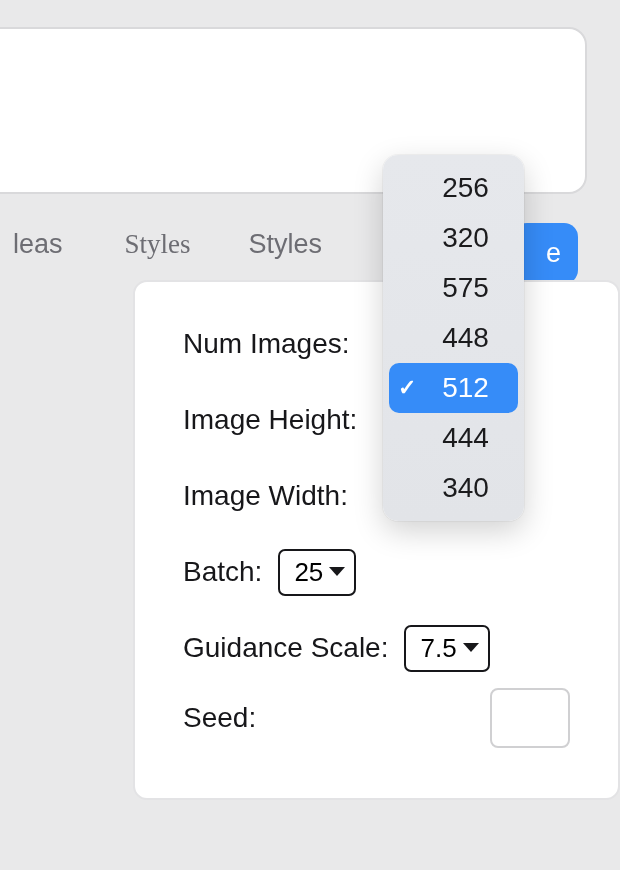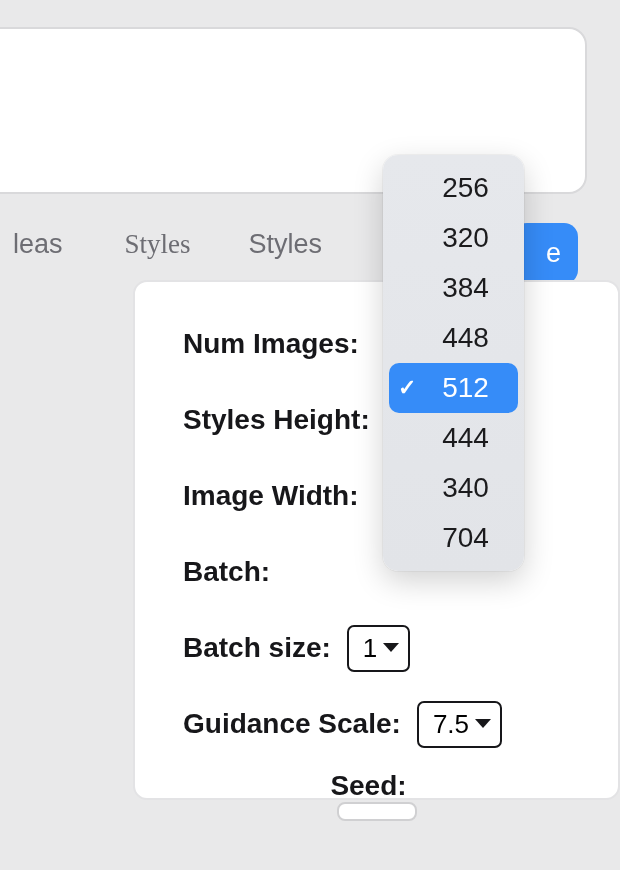--- a/index.html
+++ b/index.html
@@ -81,21 +81,21 @@
     }
     .opt-row {
       display: flex;
       align-items: center;
       margin-bottom: 28px;
       height: 48px;
     }
     .opt-label {
       font-size: 28px;
       color: #17171a;
-      font-weight: 700;
+      font-weight: 400;
       margin-right: 16px;
       white-space: nowrap;
     }
     .select-box {
       border: 2px solid #17171a;
       border-radius: 7px;
       padding: 6px 8px 6px 14px;
       font-size: 26px;
       display: flex;
       align-items: center;
@@ -166,65 +166,61 @@
   </button>
 </div>
 
 <div class="options-panel">
 
   <div class="opt-row">
     <span class="opt-label">Num Images:</span>
   </div>
 
   <div class="opt-row">
-    <span class="opt-label">Styles Height:</span>
+    <span class="opt-label">Image Height:</span>
   </div>
 
   <div class="opt-row">
     <span class="opt-label">Image Width:</span>
   </div>
 
   <div class="opt-row">
     <span class="opt-label">Batch:</span>
-  </div>
-
-  <div class="opt-row">
-    <span class="opt-label">Batch size:</span>
     <div class="select-box">
-      <span>1</span>
+      <span>25</span>
       <span class="select-chevron">
         <svg width="18" height="12" viewBox="0 0 18 12">
             <path d="M1 1 L9 10 L17 1" fill="#17171a"></path>
           </svg>
       </span>
     </div>
   </div>
+
 
   <div class="opt-row">
     <span class="opt-label">Guidance Scale:</span>
     <div class="select-box">
       <span>7.5</span>
       <span class="select-chevron">
         <svg width="18" height="12" viewBox="0 0 18 12">
             <path d="M1 1 L9 10 L17 1" fill="#17171a"></path>
           </svg>
       </span>
     </div>
   </div>
 
-  <div class="opt-row" style="margin-top:-6px;flex-direction:column;">
+  <div class="opt-row" style="margin-top:-6px;">
     <span class="opt-label">Seed:</span>
     <div style="flex:1"></div>
     <input class="seed-input" type="text" style="margin-right: 0px;" value="">
   </div>
 
 </div>
 
 <div class="dropdown" id="dd">
     <div class="dd-item"><span>256</span></div>
     <div class="dd-item"><span>320</span></div>
-    <div class="dd-item"><span>384</span></div>
+    <div class="dd-item"><span>575</span></div>
     <div class="dd-item"><span>448</span></div>
     <div class="dd-item selected"><span class="dd-check">✓</span><span>512</span></div>
     <div class="dd-item"><span>444</span></div>
     <div class="dd-item"><span>340</span></div>
-    <div class="dd-item"><span>704</span></div>
   </div>
 
 </body></html>

